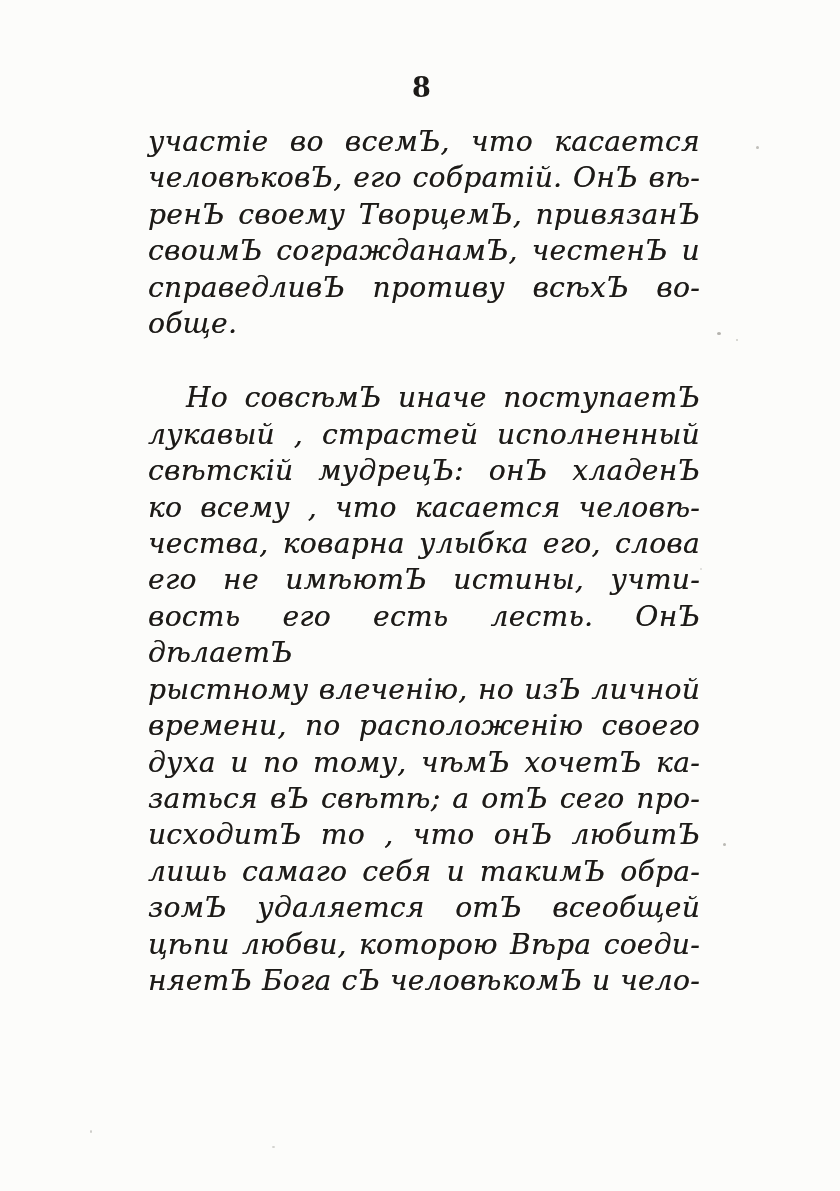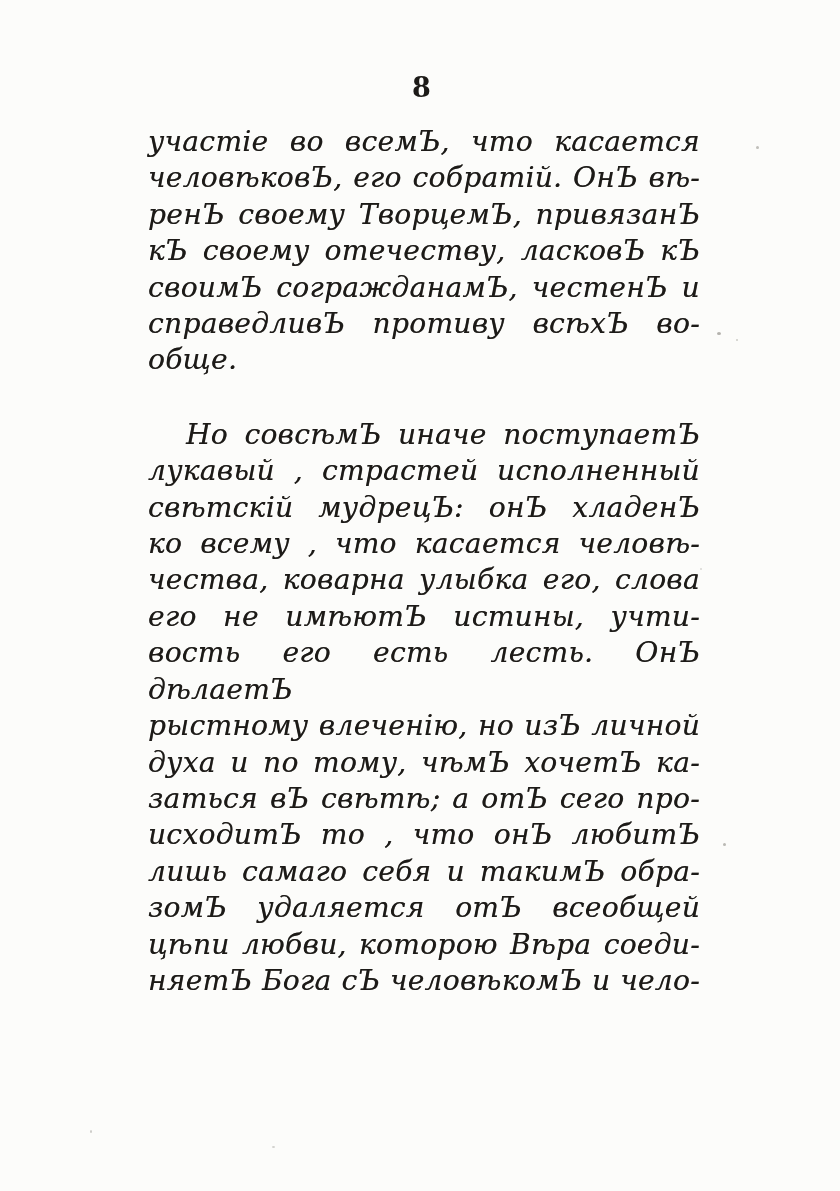--- a/index.html
+++ b/index.html
@@ -61,35 +61,35 @@
 <div class="page">
 
   <div class="folio">8</div>
 
   <div class="textblock">
 
     <div class="para">
       <div class="line">участіе во всемЪ, что касается</div>
       <div class="line">человѣковЪ, его собратій. ОнЪ вѣ-</div>
       <div class="line">ренЪ своему ТворцемЪ, привязанЪ</div>
-      <div class="line">кЪ своему отечеству, ласковЪ кЪ</div>
       <div class="line">своимЪ согражданамЪ, честенЪ и</div>
       <div class="line">справедливЪ противу всѣхЪ во-</div>
       <div class="line end">обще.</div>
     </div>
 
     <div class="para para2">
       <div class="line indent">Но совсѣмЪ иначе поступаетЪ</div>
       <div class="line">лукавый , страстей исполненный</div>
       <div class="line">свѣтскій мудрецЪ: онЪ хладенЪ</div>
       <div class="line">ко всему , что касается человѣ-</div>
       <div class="line">чества, коварна улыбка его, слова</div>
       <div class="line">его не имѣютЪ истины, учти-</div>
       <div class="line">вость его есть лесть. ОнЪ дѣлаетЪ</div>
       <div class="line">рыстному влеченію, но изЪ личной</div>
+      <div class="line">времени, по расположенію своего</div>
       <div class="line">духа и по тому, чѣмЪ хочетЪ ка-</div>
       <div class="line">заться вЪ свѣтѣ; а отЪ сего про-</div>
       <div class="line">исходитЪ то , что онЪ любитЪ</div>
       <div class="line">лишь самаго себя и такимЪ обра-</div>
       <div class="line">зомЪ удаляется отЪ всеобщей</div>
       <div class="line">цѣпи любви, которою Вѣра соеди-</div>
       <div class="line">няетЪ Бога сЪ человѣкомЪ и чело-</div>
     </div>
 
   </div>

